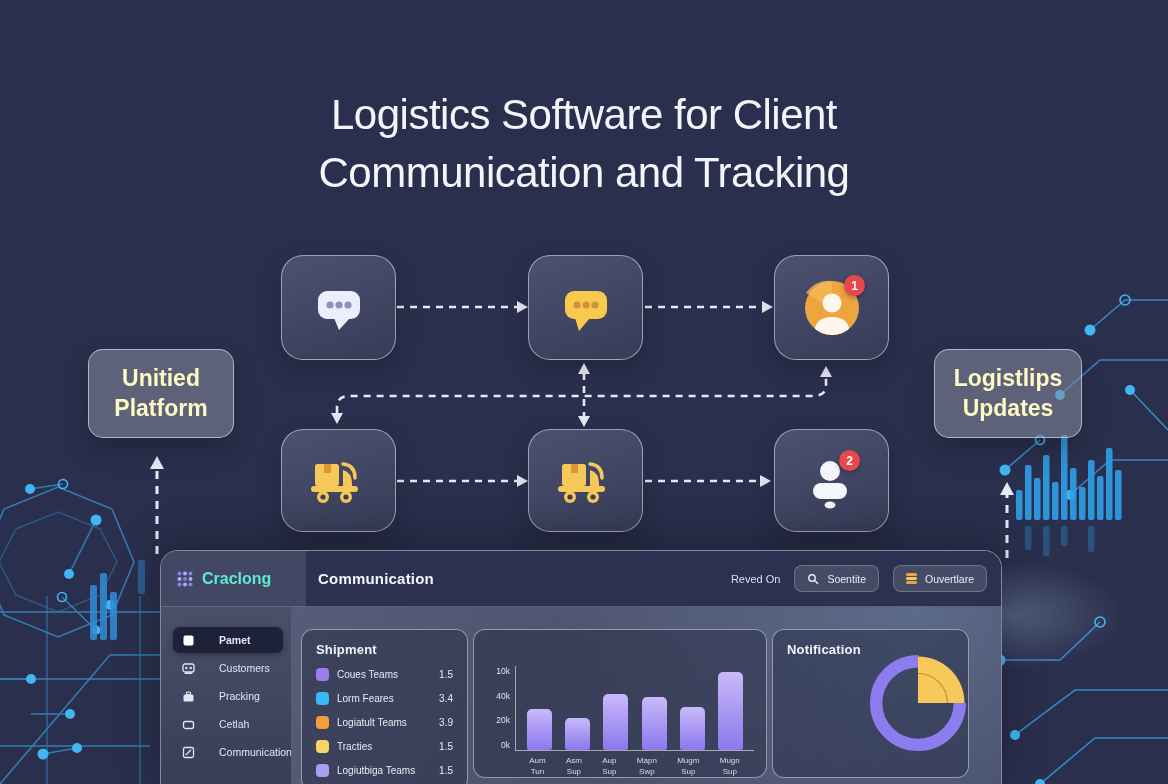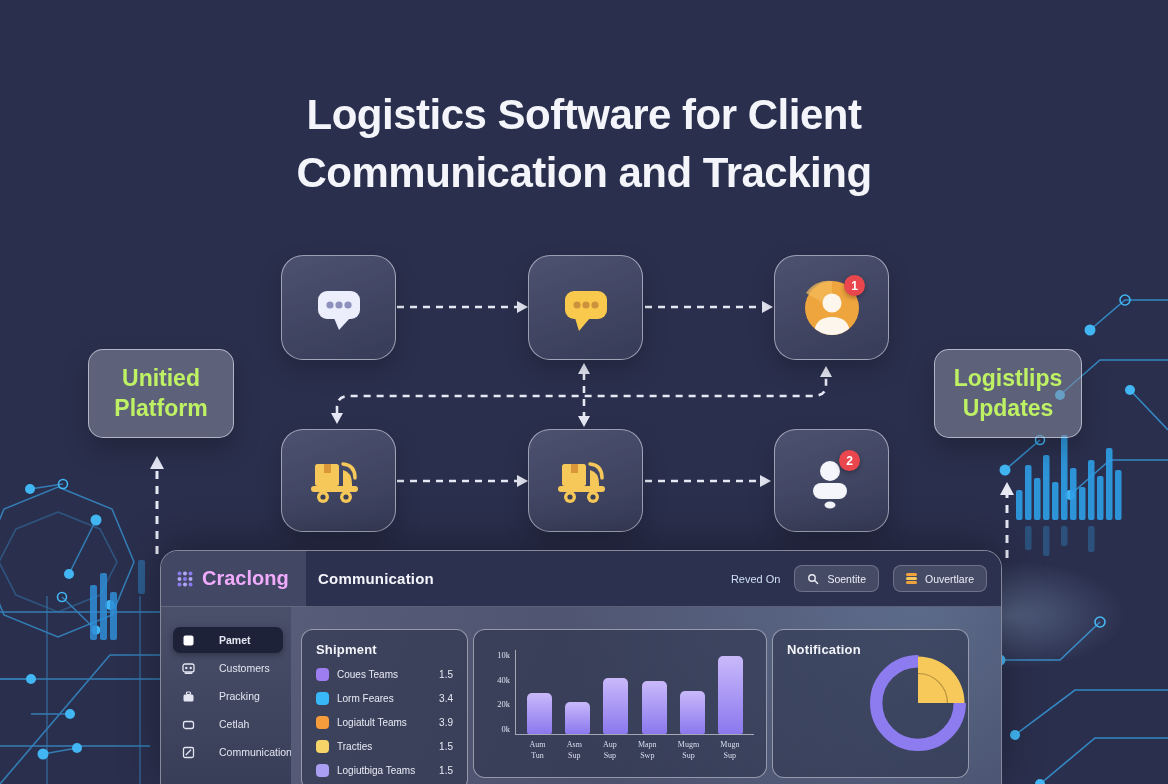--- a/index.html
+++ b/index.html
@@ -4,48 +4,48 @@
 <style>
   html,body{margin:0;padding:0;background:#20243c;}
   .stage{position:relative;width:1168px;height:784px;overflow:hidden;
     background:#2a2f4d;font-family:"Liberation Sans",sans-serif;}
   svg{display:block;}
   .deco{position:absolute;pointer-events:none;}
   .glow{position:absolute;pointer-events:none;}
 
   
   .page-title{position:absolute;left:0;top:86px;width:100%;margin:0;text-align:center;
-    color:#f3f5fa;font-size:42px;font-weight:700;line-height:1.38;letter-spacing:-.5px;}
+    color:#f3f5fa;font-size:42px;font-weight:400;line-height:1.38;letter-spacing:-.5px;}
 
   
   .tile{position:absolute;width:113px;height:103px;border-radius:22px;
     background:linear-gradient(160deg,rgba(128,134,163,.40),rgba(64,69,96,.58));
     border:1.6px solid rgba(233,236,247,.55);
     box-shadow:0 10px 24px rgba(0,0,0,.20);
     display:flex;align-items:center;justify-content:center;}
   .badge{position:absolute;width:21px;height:21px;border-radius:50%;background:#e9474d;
     color:#fff;font-size:12px;font-weight:700;display:flex;align-items:center;justify-content:center;
     box-shadow:0 2px 5px rgba(0,0,0,.3);}
   .badge.b-top{top:19px;right:23px;}
   .badge.b-bottom{top:20px;right:28px;}
 
   .side-label{position:absolute;width:144px;height:87px;border-radius:15px;
     background:rgba(134,139,158,.55);border:1.6px solid rgba(236,239,248,.6);
-    color:#bef264;font-size:23px;font-weight:700;line-height:1.28;
+    color:#fef9c3;font-size:23px;font-weight:700;line-height:1.28;
     display:flex;align-items:center;justify-content:center;text-align:center;
     box-shadow:0 12px 26px rgba(0,0,0,.22);}
 
   
   .dashboard{position:absolute;left:160px;top:550px;width:840px;height:234px;
     border-radius:18px 18px 0 0;border:1.5px solid rgba(255,255,255,.40);border-bottom:none;
     overflow:hidden;background:#343a58;box-shadow:0 -8px 44px rgba(0,0,0,.30);}
   .dash-header{height:56px;display:flex;}
   .logo-tab{width:130px;background:#424763;display:flex;align-items:center;gap:8px;
     padding-left:15px;border-bottom:1px solid rgba(255,255,255,.18);cursor:pointer;}
-  .logo-text{color:#f0abfc;font-size:20px;font-weight:600;}
+  .logo-text{color:#5eead4;font-size:16px;font-weight:600;}
   .header-main{flex:1;background:#2c3150;display:flex;align-items:center;
     justify-content:space-between;padding:0 14px 0 12px;border-bottom:1px solid rgba(255,255,255,.22);}
   .header-title{color:#f4f5fa;font-size:15px;font-weight:700;letter-spacing:.2px;}
   .header-right{display:flex;align-items:center;gap:14px;justify-content:space-between;}
   .status-text{color:#cfe0f2;font-size:11px;}
   .pill{display:flex;align-items:center;gap:8px;height:27px;padding:0 12px;border-radius:8px;
     background:rgba(255,255,255,.12);border:1px solid rgba(255,255,255,.22);
     color:#eceef6;font-size:10.5px;font-family:inherit;cursor:pointer;}
   .stack-icon{display:inline-flex;flex-direction:column;gap:1.5px;}
   .stack-icon i{display:block;width:11px;height:2.6px;border-radius:1.5px;background:#f0a23c;}
@@ -65,21 +65,21 @@
   .card{background:rgba(36,41,66,.50);border:1.4px solid rgba(240,242,250,.50);
     border-radius:12px;padding:12px 14px;box-sizing:border-box;}
   .card-title{color:#f2f4f9;font-size:13px;font-weight:700;letter-spacing:.2px;}
 
   .card.shipment{width:167px;height:162px;}
   .srow{display:flex;align-items:center;gap:8px;margin-top:11px;font-size:10px;color:#e9ebf4;}
   .swatch{width:13px;height:13px;border-radius:4px;flex:0 0 auto;}
   .sval{margin-left:auto;color:#e7eaf4;}
 
   .card.tracking{width:294px;height:149px;padding:12px 12px;}
-  .chart-area{display:flex;margin-top:8px;font-family:Liberation Serif, serif;}
+  .chart-area{display:flex;margin-top:24px;}
   .yticks{width:24px;height:84px;display:flex;flex-direction:column;justify-content:space-between;
     font-size:8.5px;color:#dde1f0;text-align:right;padding-right:5px;}
   .plot-col{flex:1;display:flex;flex-direction:column;}
   .plot{height:84px;border-left:1.5px solid rgba(255,255,255,.55);
     border-bottom:1.5px solid rgba(255,255,255,.55);
     display:flex;align-items:flex-end;justify-content:space-around;padding:0 4px;}
   .bar{width:25px;border-radius:5px 5px 2px 2px;}
   .xlabels{display:flex;justify-content:space-around;padding:4px 4px 0;
     font-size:8px;line-height:1.4;color:#d9def0;text-align:center;}
 

